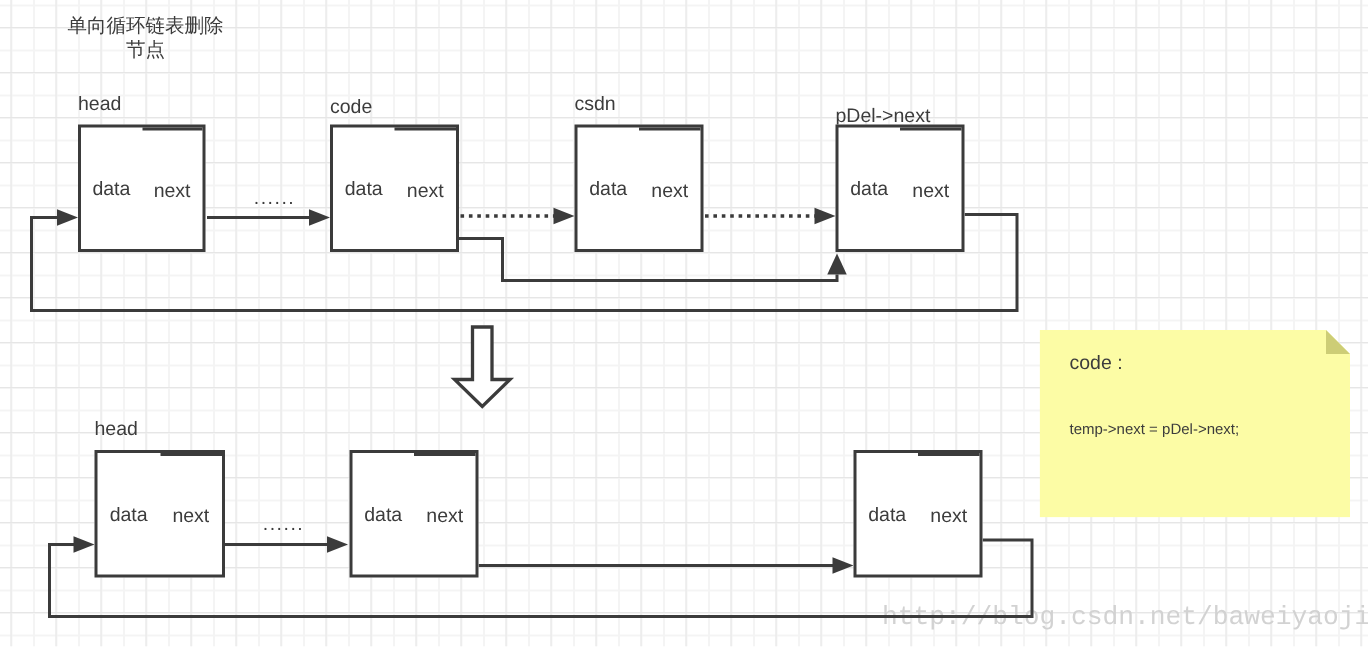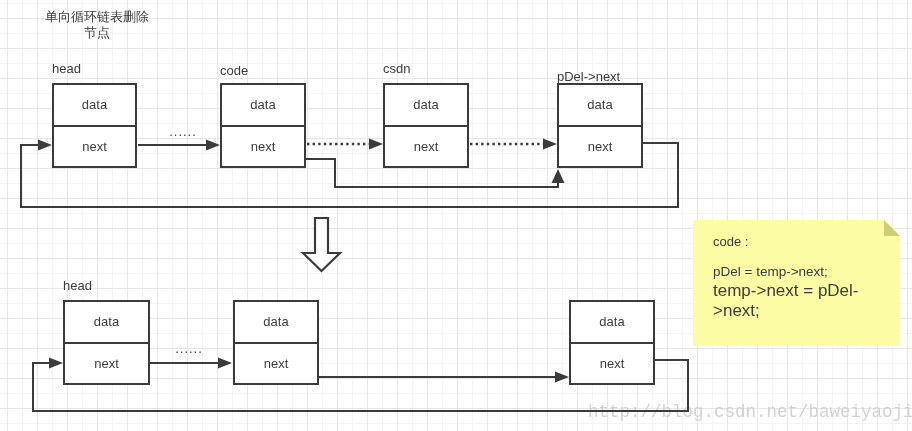--- a/index.html
+++ b/index.html
@@ -20,21 +20,21 @@
   .cdot{stroke:var(--line);stroke-width:2.4;fill:none;stroke-dasharray:2.4,3.2;}
   .cfill{fill:var(--line);stroke:none;}
   .bigarrow{fill:#ffffff;stroke:var(--line);stroke-width:2.2;}
   .title{
     position:absolute;left:32px;top:9px;width:130px;z-index:3;
     font-size:13px;line-height:16px;color:var(--text);text-align:center;
   }
   .node{
     position:absolute;z-index:3;box-sizing:border-box;height:85px;
     border:2.4px solid var(--line);background:#ffffff;
-    display:flex;flex-direction:column;
+    display:flex;flex-direction:row;
   }
   .cell{
     flex:1;display:flex;align-items:center;justify-content:center;
     font-size:13px;color:var(--text);
   }
   .cell-next{border-top:2.4px solid var(--line);}
   .node-label{
     position:absolute;z-index:3;height:16px;font-size:13px;color:var(--text);
     text-align:left;
   }
@@ -46,21 +46,21 @@
   .note-bg{
     position:absolute;inset:0;background:var(--note-bg);
     clip-path:polygon(0 0, calc(100% - 16px) 0, 100% 16px, 100% 100%, 0 100%);
   }
   .note-fold{
     position:absolute;top:0;right:0;width:16px;height:16px;background:var(--note-fold);
     clip-path:polygon(0 0, 100% 100%, 0 100%);
   }
   .note-heading{position:absolute;left:20px;top:14px;font-size:13px;color:var(--text);}
   .note-line1{position:absolute;left:20px;top:44px;font-size:13.5px;color:var(--text);}
-  .note-line2{position:absolute;left:20px;top:61px;font-size:17px;color:var(--text);}
+  .note-line2{position:absolute;left:20px;top:61px;font-size:10px;color:var(--text);}
   .watermark{
     position:absolute;left:588px;top:402px;z-index:1;
     font-family:"Liberation Mono","DejaVu Sans Mono",monospace;
     font-size:17.5px;color:var(--watermark);white-space:nowrap;
   }
 </style>
 </head>
 <body>
 
 <div class="canvas">
@@ -155,17 +155,16 @@
     <div class="cell">data</div>
     <div class="cell cell-next">next</div>
   </div>
 
   <div class="ellipsis" style="left:164px;top:341px">......</div>
 
   <div class="note">
     <div class="note-bg"></div>
     <div class="note-fold"></div>
     <div class="note-heading">code :</div>
-    <div class="note-line1">pDel = temp-&gt;next;</div>
     <div class="note-line2">temp-&gt;next = pDel-&gt;next;</div>
   </div>
 
 </div>
 
 </body></html>

